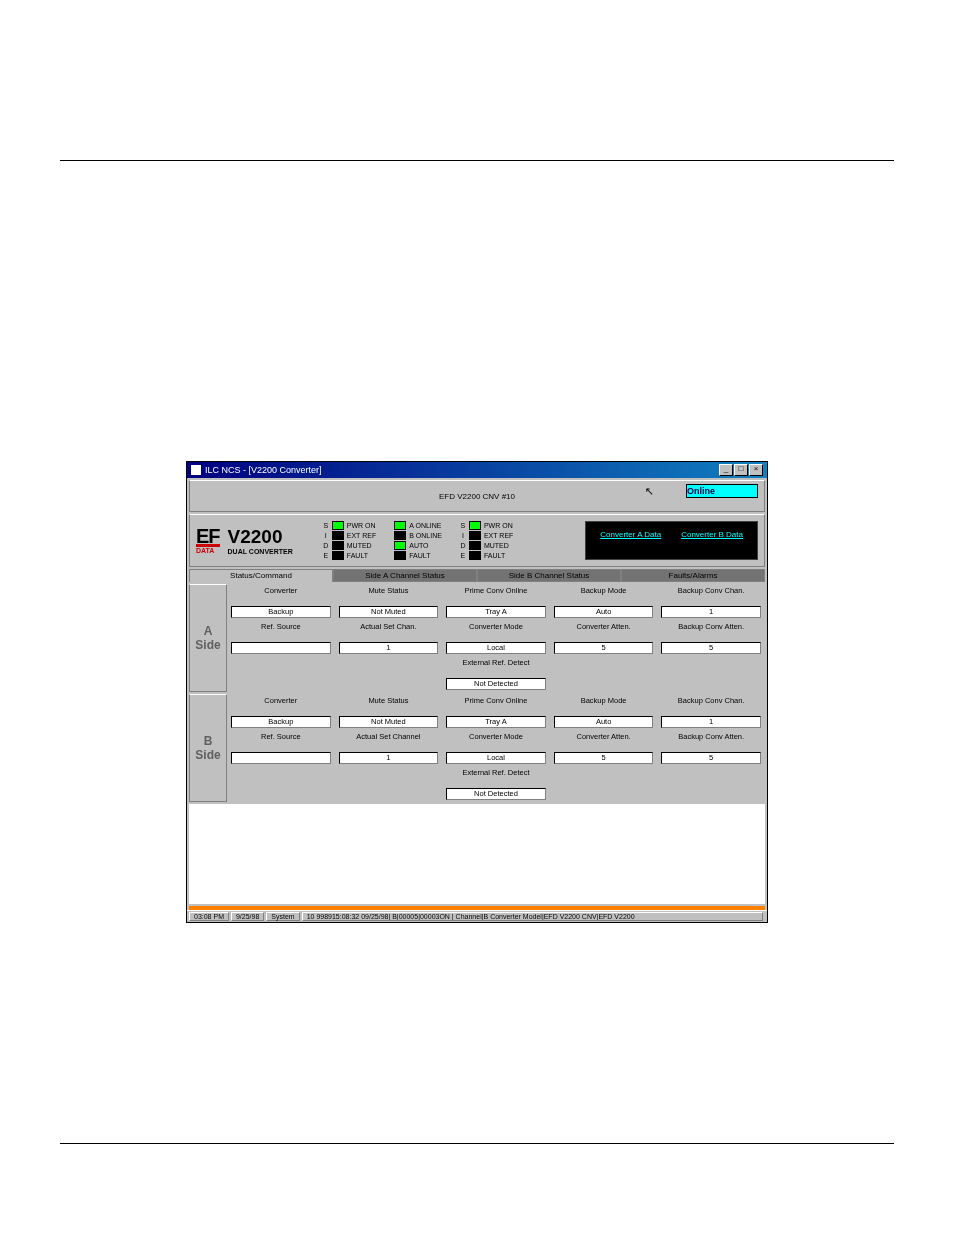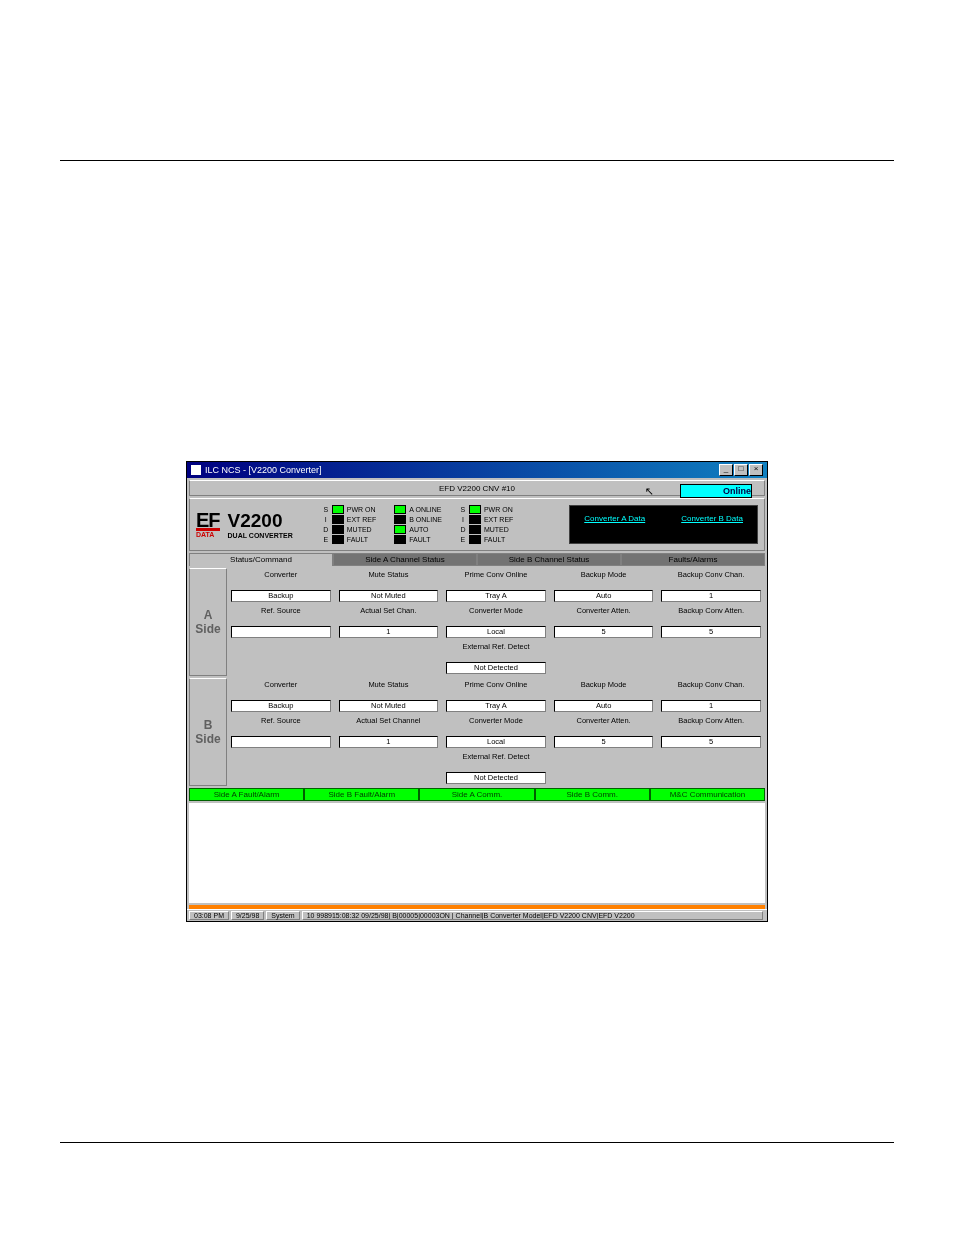--- a/index.html
+++ b/index.html
@@ -7,39 +7,39 @@
 .hr-top{border-top:1px solid #000;margin:160px 0 0 0}
 .figure-wrap{display:flex;justify-content:center;margin:300px 0 30px 0}
 .window{width:580px;border:1px solid #000;background:#c0c0c0;position:relative}
 .titlebar{background:linear-gradient(to right,#000080,#1080c0);color:#fff;font-size:9px;font-weight:normal;padding:2px 4px;display:flex;align-items:center}
 .titlebar .icon{width:10px;height:10px;background:#fff;margin-right:4px}
 .winbtns{margin-left:auto;display:flex;gap:1px}
 .winbtn{width:12px;height:10px;background:#c0c0c0;border:1px solid #fff;border-right-color:#000;border-bottom-color:#000;font-size:8px;line-height:8px;text-align:center;color:#000}
 .menubar{background:#c0c0c0;font-size:8px;padding:2px 4px;border-bottom:1px solid #808080}
 .menubar span{margin-right:8px}
 .menubar span u{text-decoration:underline}
-.toolbar{background:#c0c0c0;border:1px solid #808080;border-top-color:#fff;margin:2px;padding:0;display:flex;align-items:center;justify-content:center;position:relative;height:14px}
+.toolbar{background:#c0c0c0;border:1px solid #808080;border-top-color:#fff;margin:2px;padding:8px;display:flex;align-items:center;justify-content:center;position:relative;height:14px}
 .toolbar .lbl{font-size:8px}
-.online{position:absolute;right:12px;top:3px;background:#00ffff;border:1px solid #000;width:70px;text-align:right;font-size:9px;font-weight:bold;color:#004;padding:1px 0}
+.online{position:absolute;right:6px;top:3px;background:#00ffff;border:1px solid #000;width:70px;text-align:left;font-size:9px;font-weight:bold;color:#004;padding:1px 0}
 .online::before{content:"";display:block;width:70px;height:0}
 .cursor{position:absolute;right:110px;top:4px;font-size:11px}
 .hdr{display:flex;margin:2px;border:1px solid #808080;border-top-color:#fff;padding:6px;background:#c0c0c0}
 .logo{display:flex;align-items:center}
 .ef{font-family:Arial;font-weight:bold;font-size:20px;line-height:16px;letter-spacing:-1px;border-bottom:3px solid #c00}
 .logotxt{margin-left:8px}
 .logotxt .big{font-weight:bold;font-size:19px}
 .logotxt .sm{font-size:7px;font-weight:bold}
 .ledgrid{display:flex;gap:18px;margin-left:30px;font-size:7px}
 .ledcol{display:flex;flex-direction:column;gap:1px}
 .ledrow{display:flex;align-items:center;gap:3px}
 .sidelet{width:6px;text-align:center}
 .led{width:10px;height:7px;border:1px solid #000}
 .led.g{background:#0f0}
 .led.k{background:#000}
-.blk{background:#000;color:#0ff;font-size:8px;padding:8px 14px;display:flex;gap:36px;margin-left:auto;border:1px solid #404040}
+.blk{background:#000;color:#0ff;font-size:8px;padding:8px 14px;display:flex;gap:20px;margin-left:auto;border:1px solid #404040}
 .blk a{color:#0ff;text-decoration:underline}
 .tabs{display:flex;margin:0 2px;font-size:8px}
 .tab{flex:1;text-align:center;border:1px solid #808080;padding:1px 0;background:#737373}
 .tab.active{background:#c0c0c0;border-bottom:none}
 .grid{display:flex;margin:2px;background:#c0c0c0;font-size:8px}
 .sidecol{width:36px;display:flex;align-items:center;justify-content:center;flex-direction:column;font-weight:bold;font-size:12px;color:#606060;border:1px solid #808080;border-top-color:#fff}
 .fields{flex:1;display:grid;grid-template-columns:repeat(5,1fr);gap:0}
 .cell{padding:2px 4px}
 .cell .lab{text-align:center;font-size:7.5px}
 .cell .val{background:#fff;border:1px solid #808080;border-top-color:#000;border-left-color:#000;height:10px;font-size:7.5px;text-align:center;line-height:10px;margin-top:11px}
@@ -275,27 +275,20 @@
             <div class="cell"></div>
             <div class="cell">
               <div class="lab">External Ref. Detect</div>
               <div class="val">Not Detected</div>
             </div>
             <div class="cell"></div>
             <div class="cell"></div>
           </div>
         </div>
 
-<div class="statusbar">
-  <div class="stat">Side A Fault/Alarm</div>
-  <div class="stat">Side B Fault/Alarm</div>
-  <div class="stat">Side A Comm.</div>
-  <div class="stat">Side B Comm.</div>
-  <div class="stat mc">M&amp;C Communication</div>
-</div>
 
 <div class="spacer"></div>
 <div class="orange"></div>
 
 <div class="footer">
   <div>03:08 PM</div>
   <div>9/25/98</div>
   <div>System</div>
   <div class="long">10 998915:08:32 09/25/98| B|00005|00003ON | Channel|B  Converter Model|EFD V2200 CNV|EFD V2200</div>
 </div>

